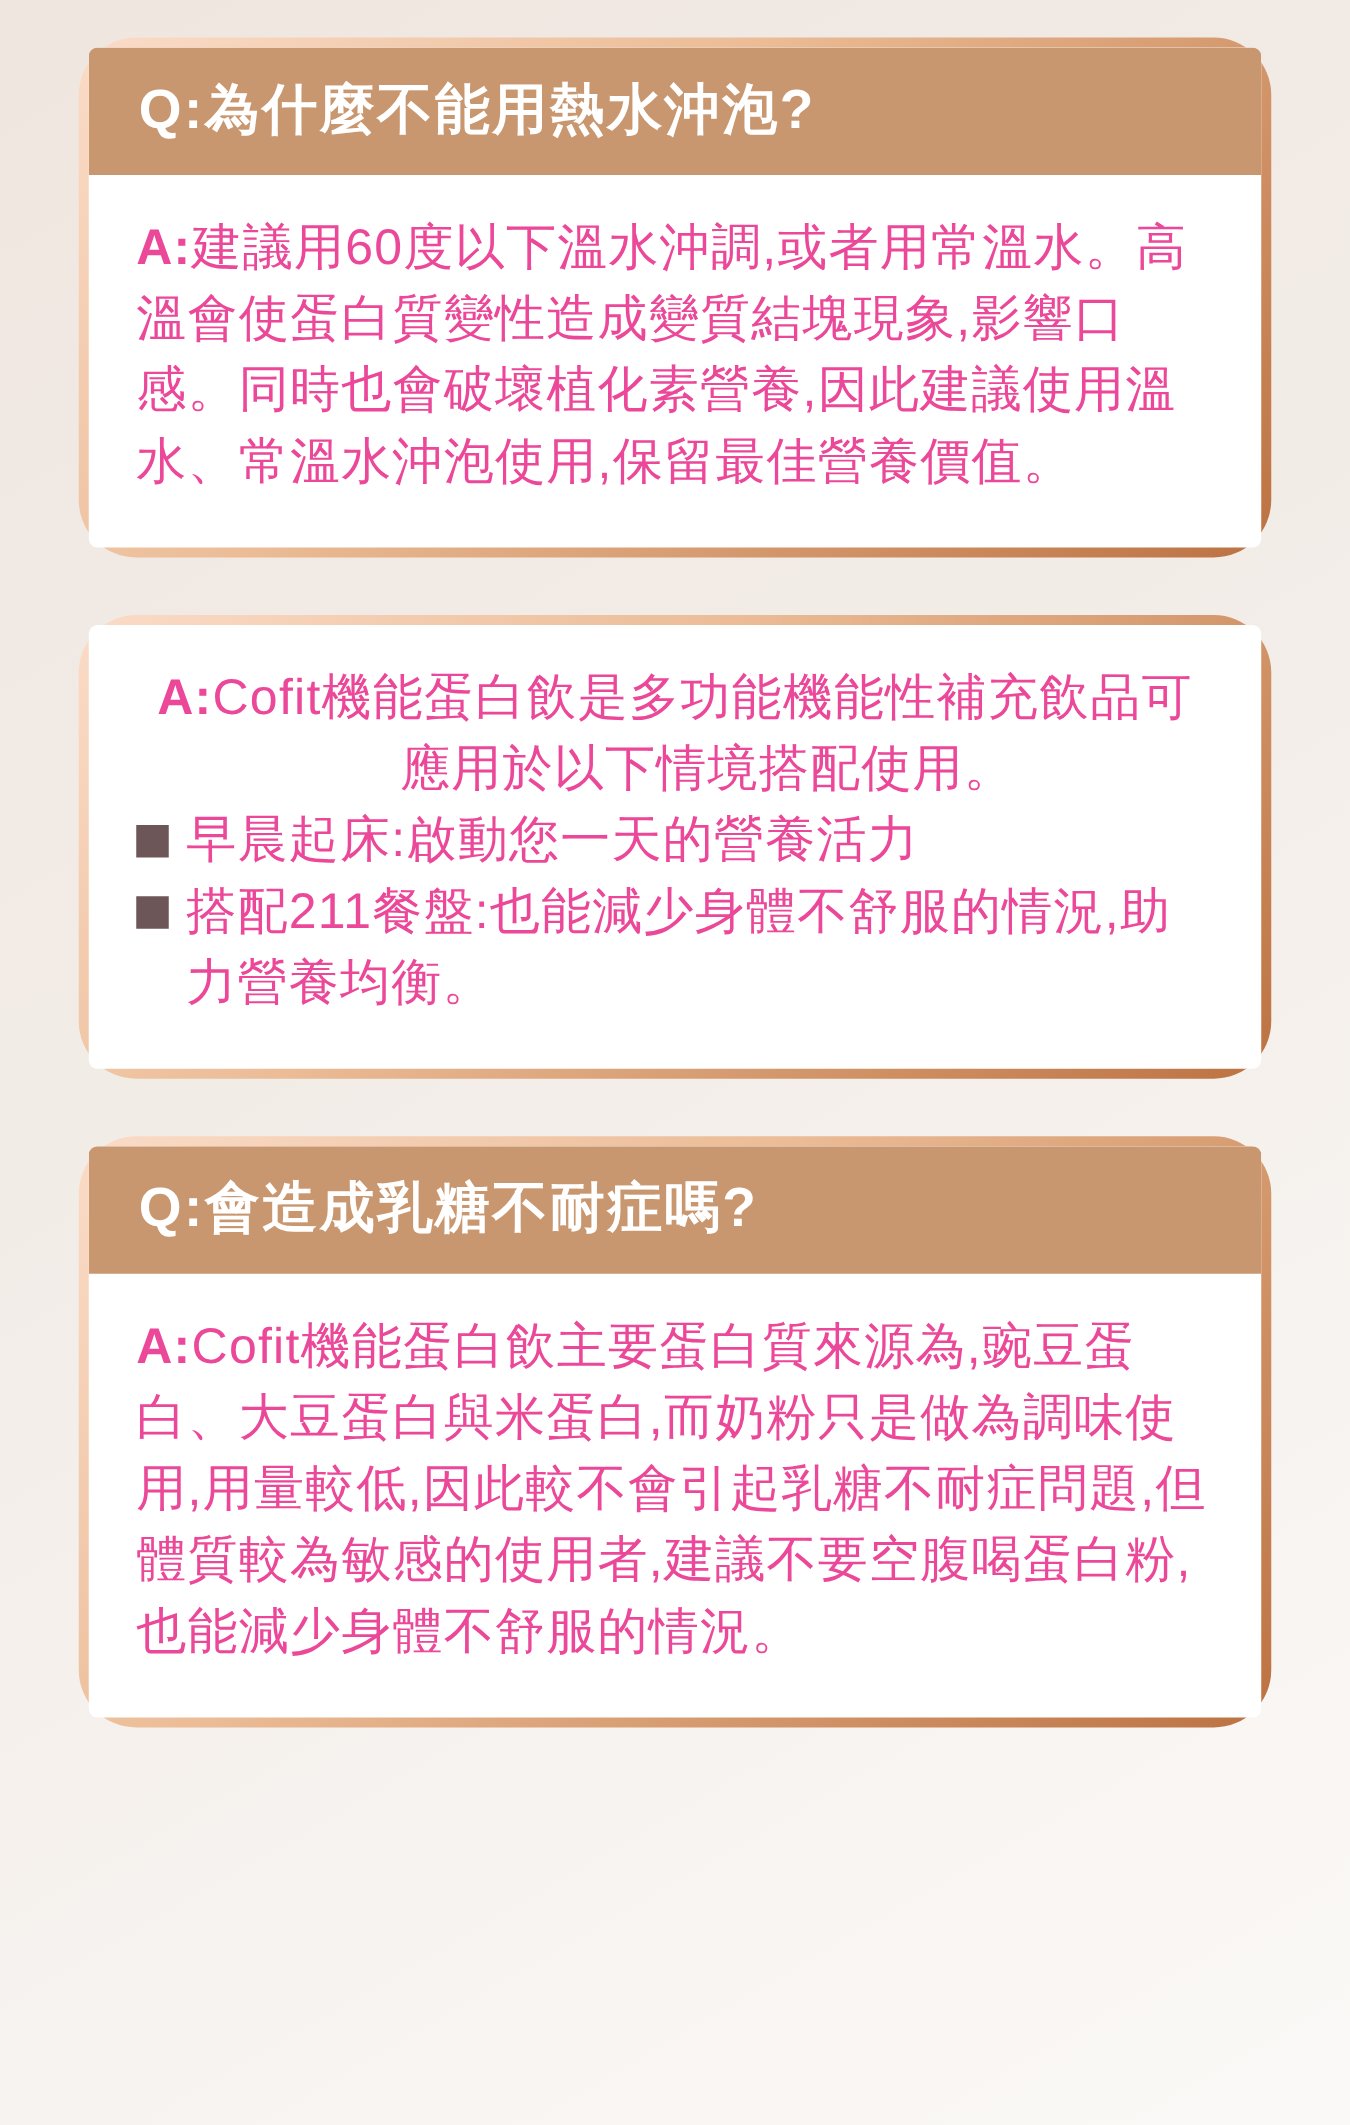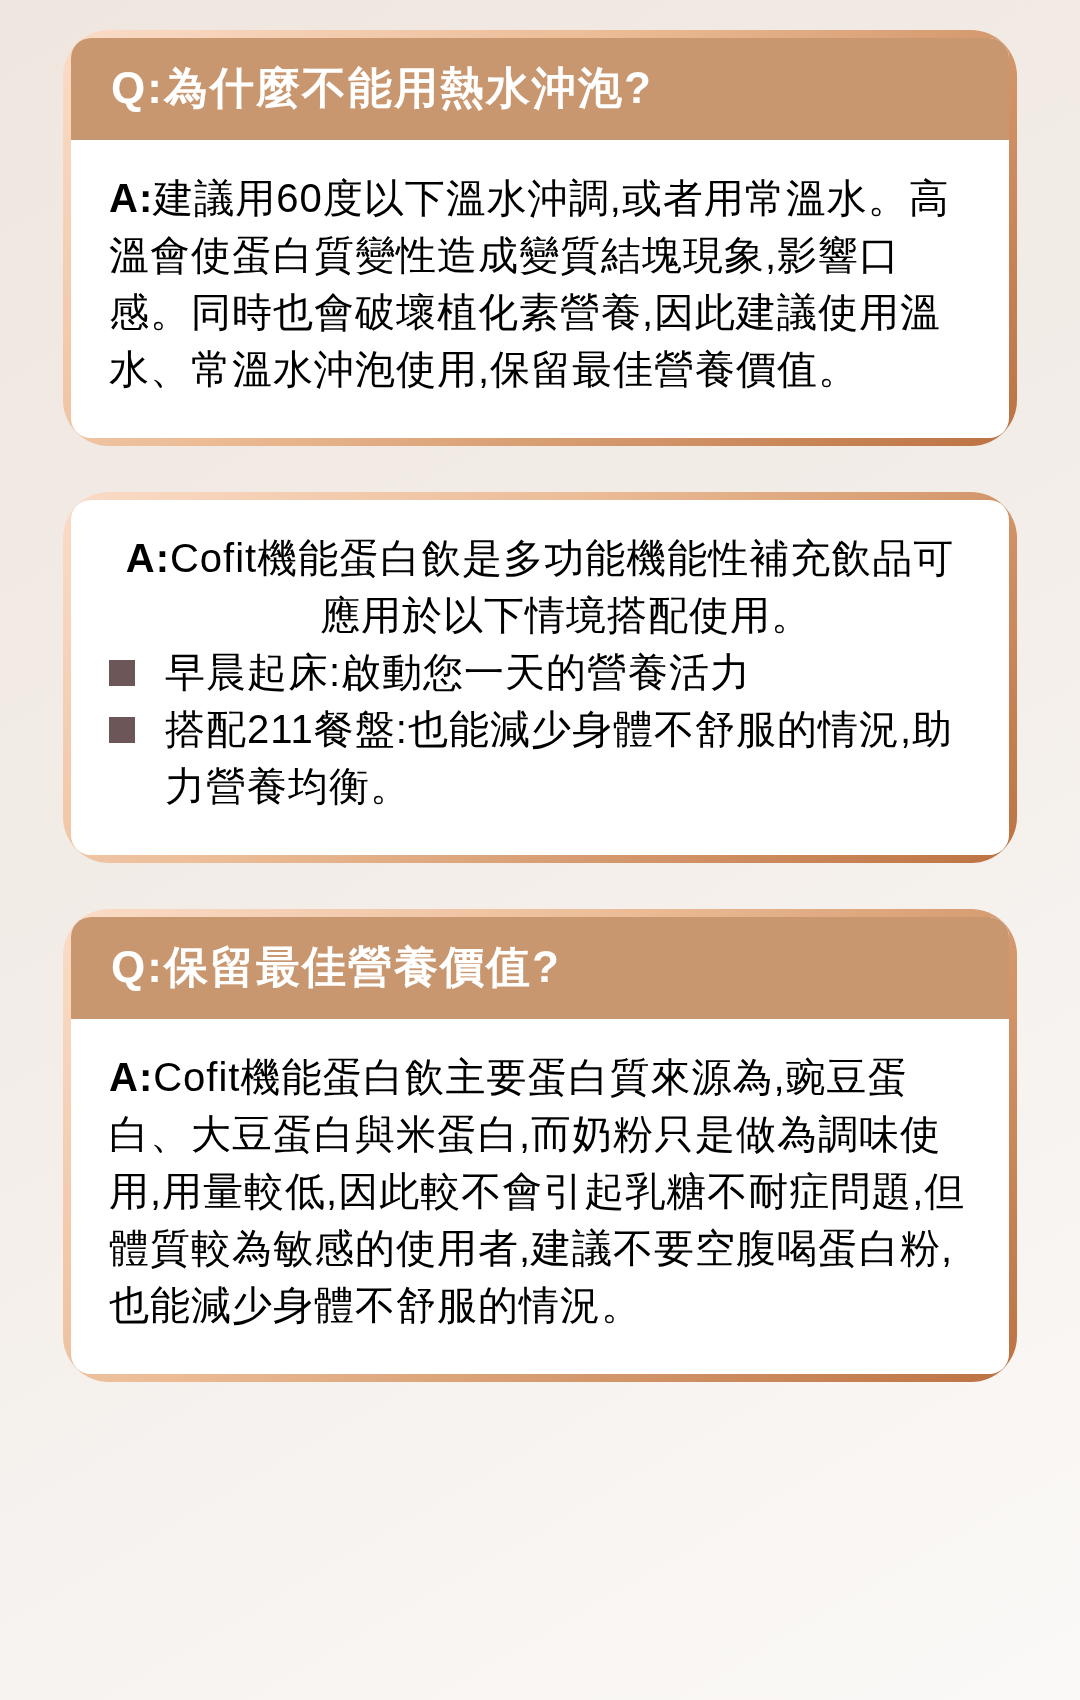--- a/index.html
+++ b/index.html
@@ -17,58 +17,58 @@
     display:flex;flex-direction:column;gap:46px;
   }
   .card{
     background:linear-gradient(135deg,#FBDCC8 0%,#EBBC96 40%,#BC7242 100%);
     border-radius:46px;
     padding:8px;
     flex:0 0 auto;
   }
   .card-inner{
     background:#FFFFFF;
-    border-radius:20px;
+    border-radius:7px;
     overflow:hidden;
     height:100%;
   }
   .card-header{
     background:#C9976F;
     padding:27px 40px 29px 40px;
   }
   .q-text{
     color:#FFFFFF;
     font-size:44px;
     font-weight:700;
     letter-spacing:2px;
     line-height:1.05;
   }
   .card-body{
     padding:30px 38px 40px 38px;
-    color:#000000;
+    color:#ec4899;
     font-size:40px;
     font-weight:500;
     line-height:57px;
     letter-spacing:1px;
   }
   .a-prefix{
     font-weight:700;
   }
   .answer{margin:0;}
   .answer.hang{
     padding-left:52px;
     text-indent:-52px;
     text-align:center;
   }
   .bullet-list{
     margin:0;padding:0;list-style:none;
   }
   .bullet{
     position:relative;
-    padding-left:56px;
+    padding-left:40px;
     margin:0;
   }
   .sq{
     position:absolute;
     left:0;top:16px;
     width:26px;height:26px;
     background:#6D5658;
     display:inline-block;
   }
 </style>
@@ -96,21 +96,21 @@
           <li class="bullet"><span class="sq"></span><span>早晨起床:啟動您一天的營養活力</span></li>
           <li class="bullet"><span class="sq"></span><span>搭配211餐盤:也能減少身體不舒服的情況,助力營養均衡。</span></li>
         </ul>
       </div>
     </div>
   </section>
 
   <section class="card">
     <div class="card-inner">
       <header class="card-header">
-        <div class="q-text">Q:保留最佳營養價值?</div>
+        <div class="q-text">Q:會造成乳糖不耐症嗎?</div>
       </header>
       <div class="card-body">
         <p class="answer"><span class="a-prefix">A:</span><span>Cofit機能蛋白飲主要蛋白質來源為,豌豆蛋白、大豆蛋白與米蛋白,而奶粉只是做為調味使用,用量較低,因此較不會引起乳糖不耐症問題,但體質較為敏感的使用者,建議不要空腹喝蛋白粉,也能減少身體不舒服的情況。</span></p>
       </div>
     </div>
   </section>
 
 </div>
 
 </body></html>

